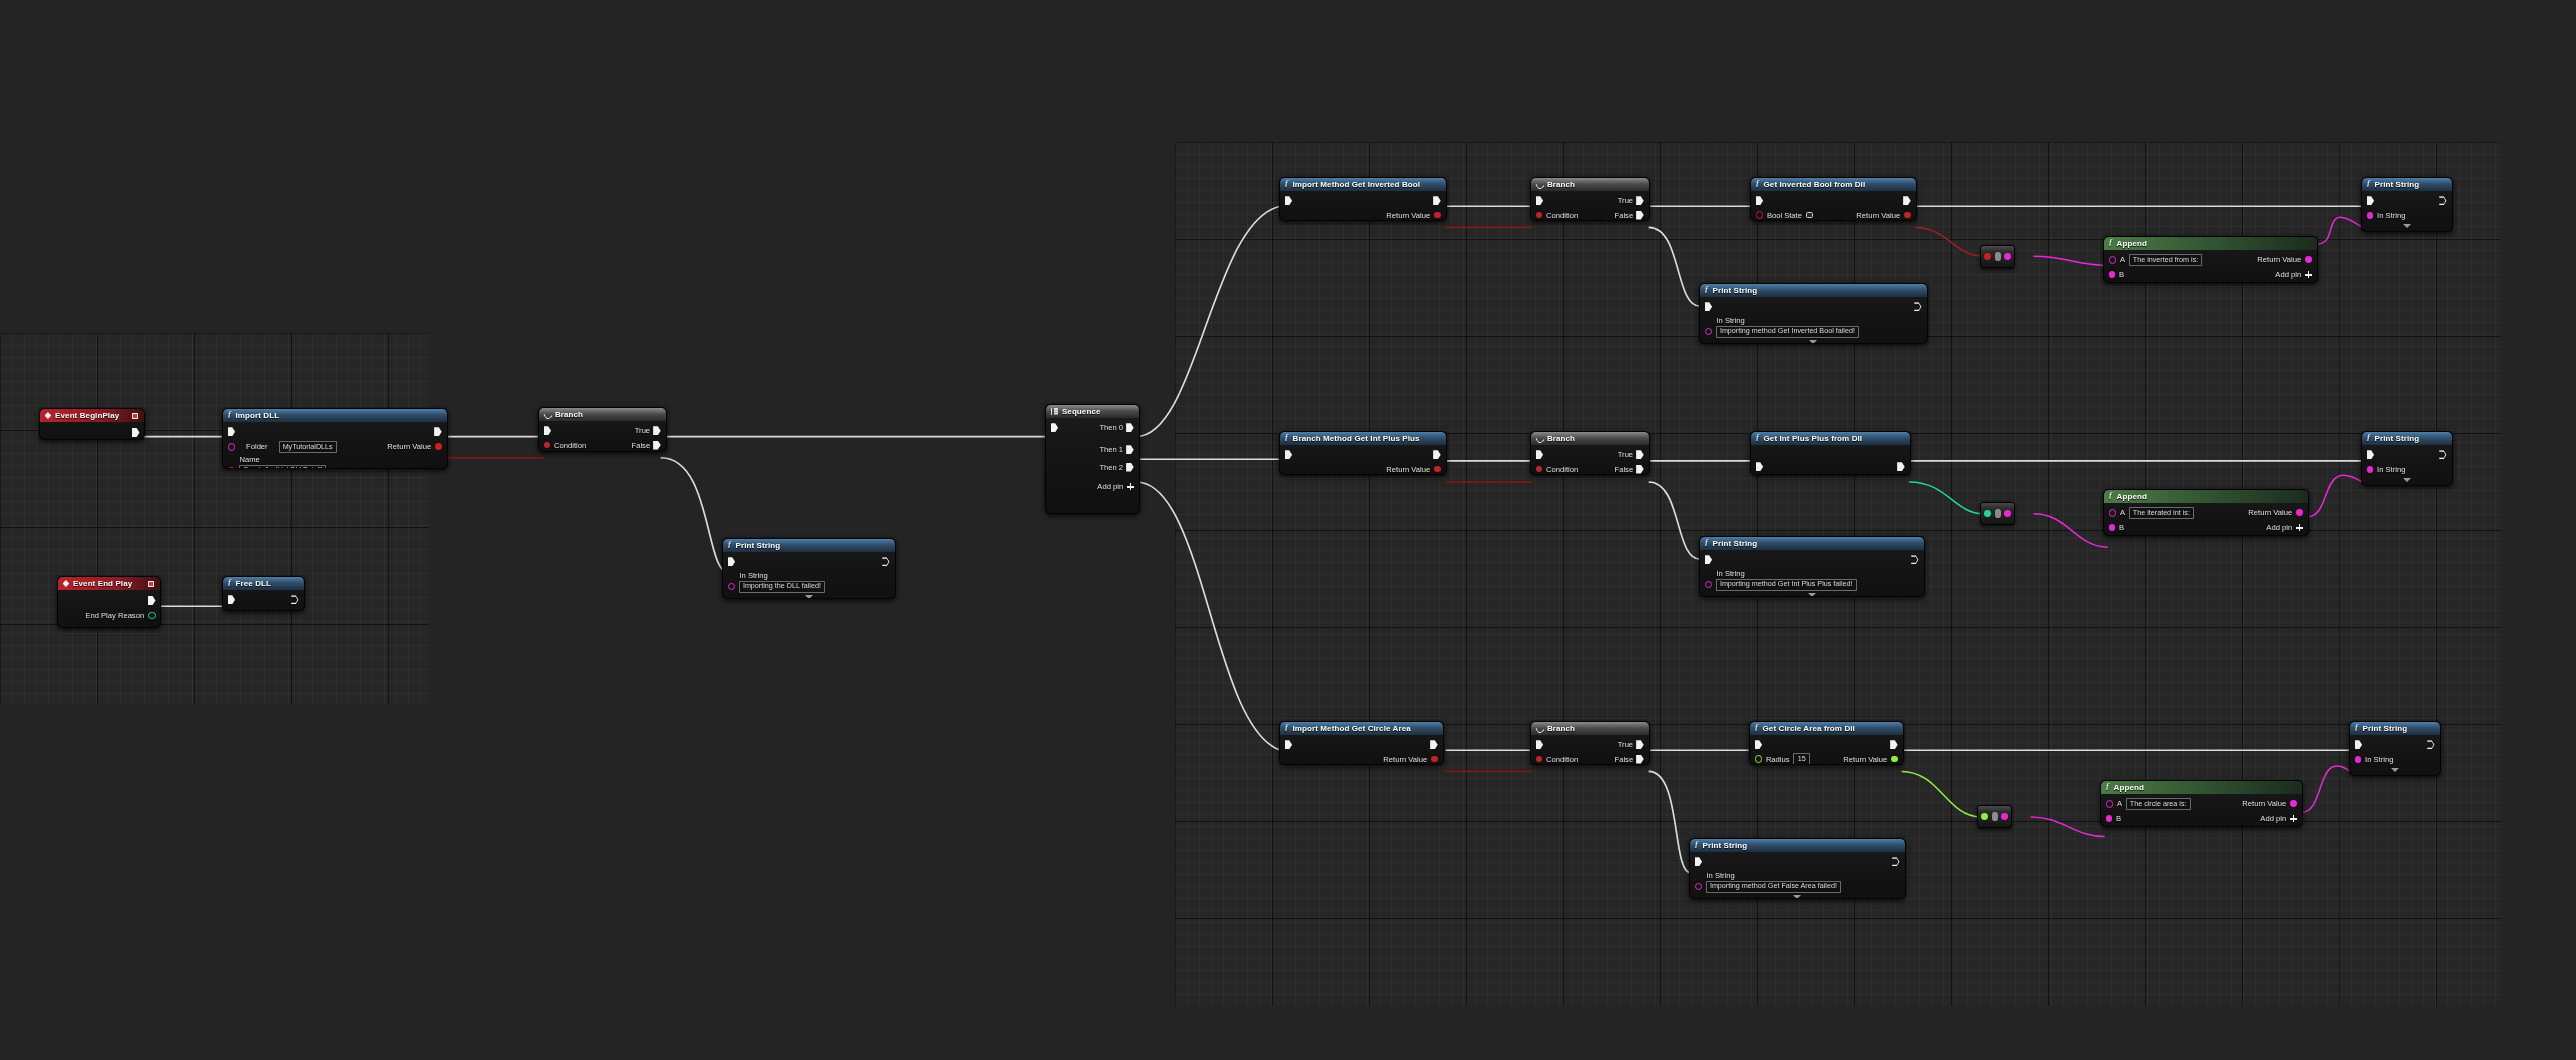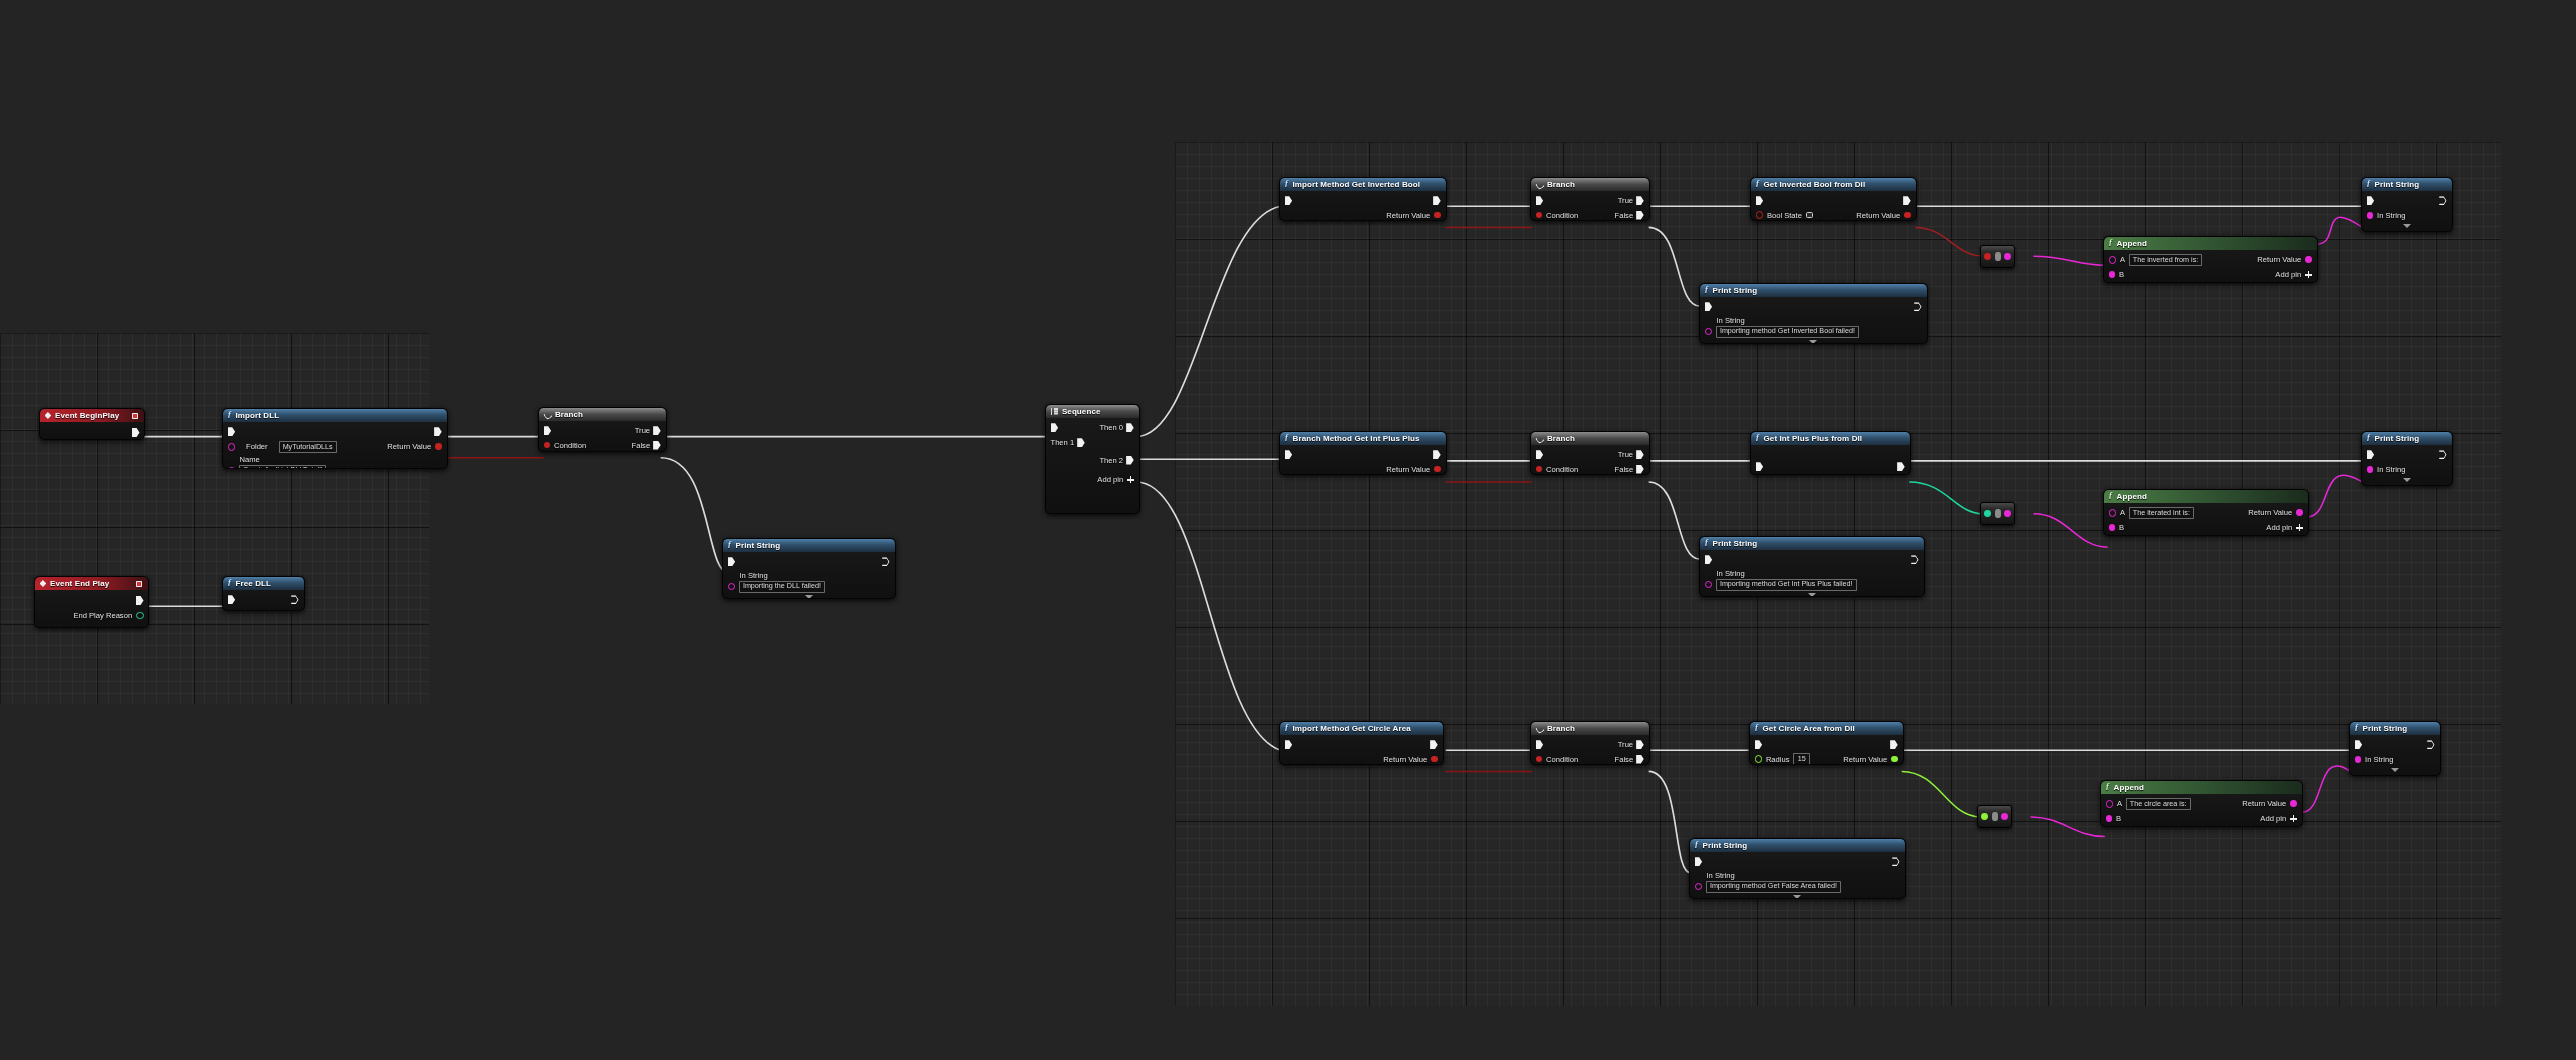--- a/index.html
+++ b/index.html
@@ -269,21 +269,21 @@
       </div>
       <div class="lbl" style="margin-left:12px;margin-top:3px;">In String</div>
       <div class="row" style="gap:3.8px;margin-top:0.8px;">
         <span class="dot hollow c-str"></span>
         <span class="field">Importing the DLL failed!</span>
       </div>
       <div class="caret-down" style="margin-top:2.3px;"></div>
     </div>
   </div>
 
-  <div class="node" style="left:34px;top:576px;width:115px;height:52px;">
+  <div class="node" style="left:57px;top:576px;width:104px;height:52px;">
     <div class="hdr event">
       <span class="ev-diamond"></span>
       <span>Event End Play</span>
       <span class="ev-box"></span>
     </div>
     <div class="body" style="padding:4.5px 4.5px 0 4.5px;">
       <div class="row" style="justify-content:flex-end;">
         <span class="exec-pin"></span>
       </div>
       <div class="row" style="justify-content:flex-end;gap:3.8px;margin-top:3px;">
@@ -312,21 +312,21 @@
       <span>Sequence</span>
     </div>
     <div class="body" style="padding:3.8px 5.3px 0 4.5px;">
       <div class="row" style="justify-content:space-between;">
         <span class="exec-pin"></span>
         <span style="display:flex;align-items:center;gap:3px;">
           <span class="lbl">Then 0</span>
           <span class="exec-pin"></span>
         </span>
       </div>
-      <div class="row" style="justify-content:flex-start;gap:3px;margin-top:3px;">
+      <div class="row" style="justify-content:flex-end;gap:3px;margin-top:10px;">
         <span class="lbl">Then 1</span>
         <span class="exec-pin"></span>
       </div>
       <div class="row" style="justify-content:flex-end;gap:3px;margin-top:5.3px;">
         <span class="lbl">Then 2</span>
         <span class="exec-pin"></span>
       </div>
       <div class="row" style="justify-content:flex-end;gap:3.8px;margin-top:7.6px;">
         <span class="lbl">Add pin</span>
         <span class="plus"></span>

